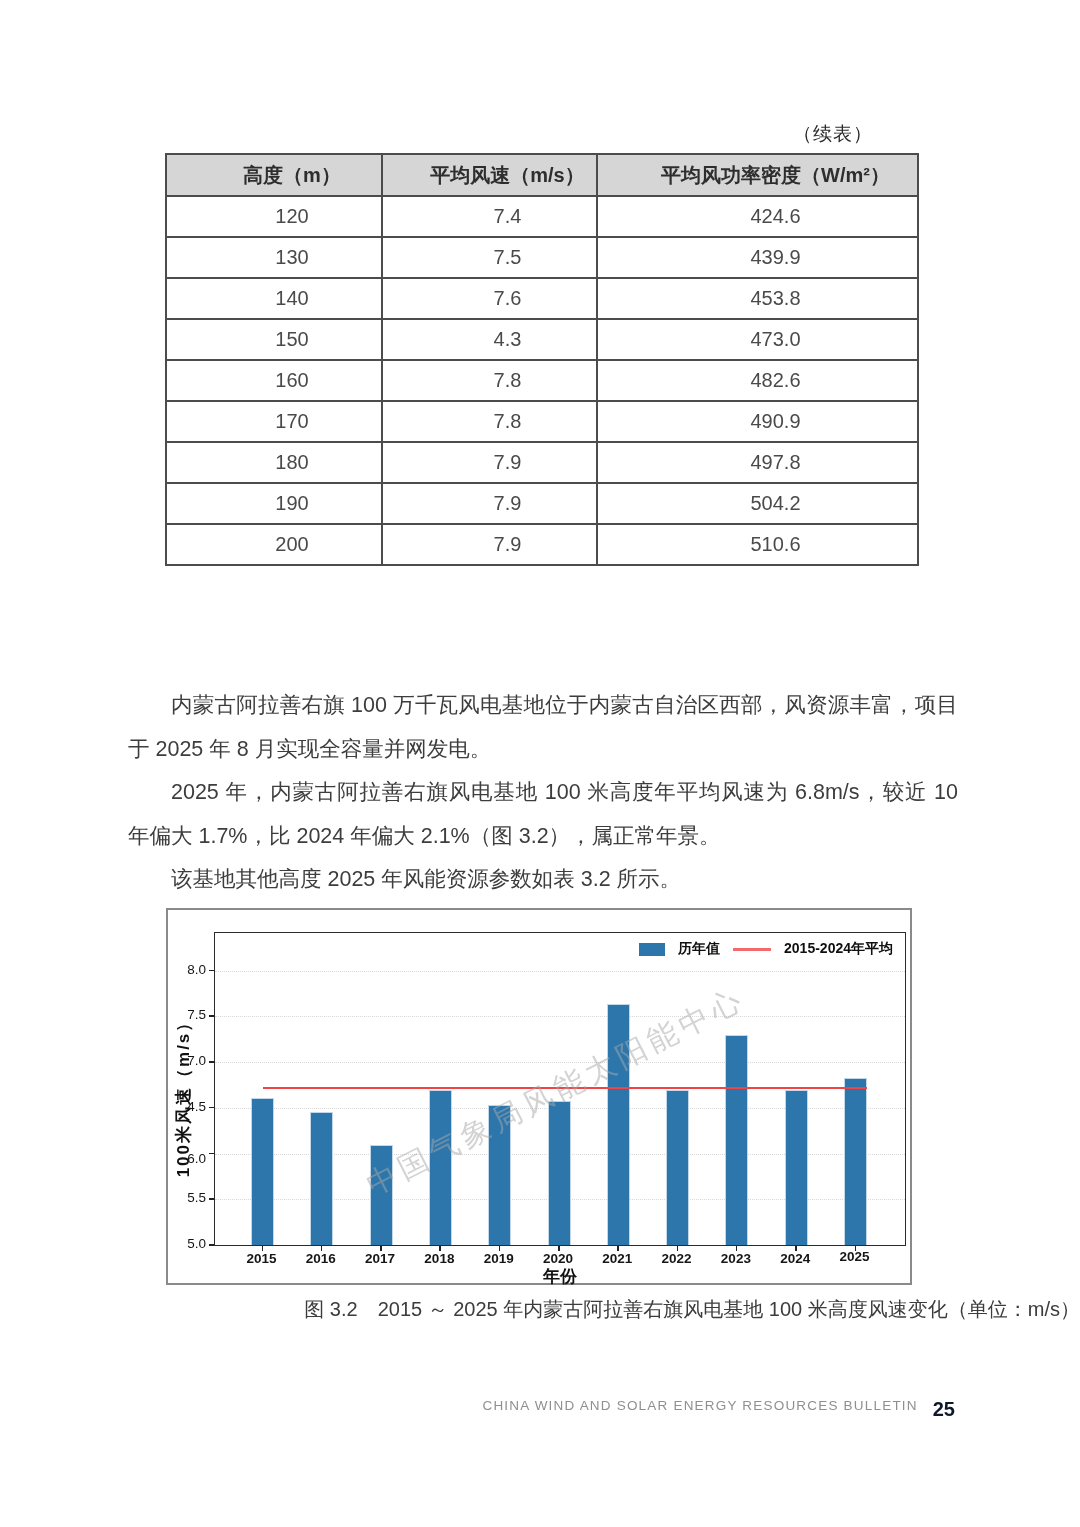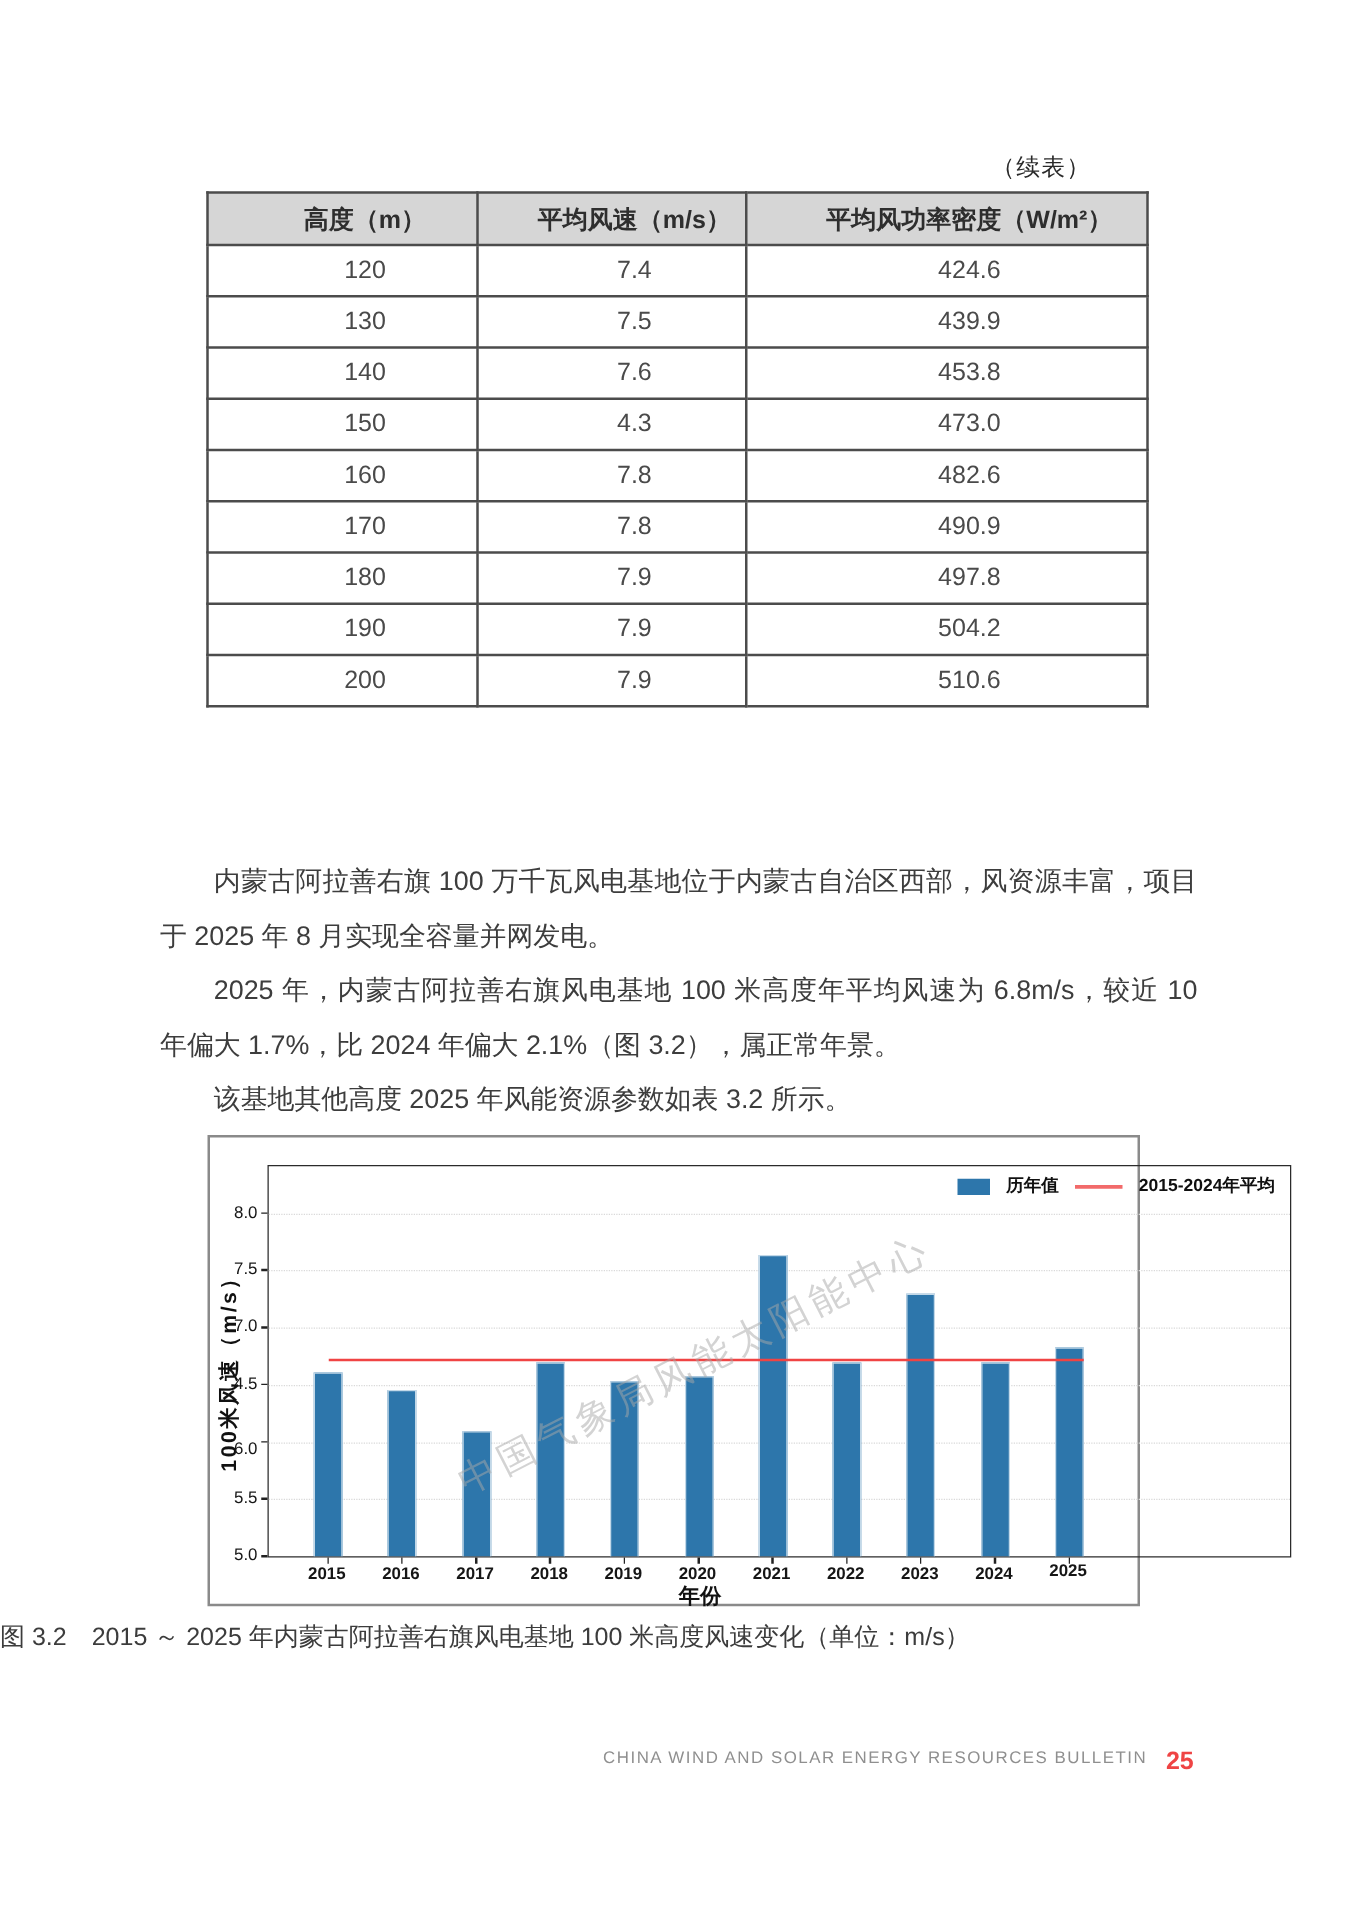--- a/index.html
+++ b/index.html
@@ -21,42 +21,42 @@
 
   
   .heading { position:absolute; left:174px; top:625px; font-size:27px; font-weight:700; color:#2b3da0; letter-spacing:1.5px; }
 
   
   .bodytext { position:absolute; left:128px; top:684px; width:830px; font-size:21.5px; line-height:43.5px; color:#3d3d3d; text-align:justify; }
   .bodytext p { margin:0; text-indent:2em; }
 
   
   .figure { position:absolute; left:166px; top:908px; width:746px; height:377px; border:2px solid #8a8a8a; background:#fff; box-sizing:border-box; }
-  .plot { position:absolute; left:46px; top:22px; width:819px; height:314px; border:1px solid #2b2b2b; box-sizing:border-box; }
+  .plot { position:absolute; left:46px; top:22px; width:692px; height:314px; border:1px solid #2b2b2b; box-sizing:border-box; }
   .gridline { position:absolute; left:0; width:100%; height:0; border-top:1.6px dotted #d9d9d9; }
   .bar { position:absolute; bottom:0; background:#2d76ab; border:1px solid #c2d8e8; border-bottom:none; box-sizing:border-box; }
   .avg-line { position:absolute; height:2.4px; background:#f04444; }
   .legend { position:absolute; top:7px; right:12px; display:flex; align-items:center; gap:13px; font-size:14px; font-weight:700; color:#101010; }
   .legend-swatch-bar { width:26px; height:13px; background:#2d76ab; }
   .legend-swatch-line { width:38px; height:3px; background:#f26a6a; }
   .ytick-label { position:absolute; width:36px; text-align:right; font-size:13.5px; font-weight:500; color:#161616; }
   .xtick-label { position:absolute; width:60px; text-align:center; font-size:13.5px; font-weight:700; color:#161616; }
   .tickmark-y { position:absolute; width:5px; height:1.5px; background:#222; }
   .tickmark-x { position:absolute; width:1.5px; height:5px; background:#222; }
   .ytitle { position:absolute; left:15px; top:185px; transform:translate(-50%,-50%) rotate(-90deg); font-size:17px; font-weight:700; color:#111; white-space:nowrap; letter-spacing:2px; }
   .xtitle { position:absolute; left:392px; top:355px; transform:translateX(-50%); font-size:17px; font-weight:700; color:#111; }
   .watermark { position:absolute; left:388px; top:182px; transform:translate(-50%,-50%) rotate(-27deg); font-size:30px; color:#a8a8a8; opacity:0.5; letter-spacing:5px; white-space:nowrap; pointer-events:none; }
 
   
-  .caption { position:absolute; left:0; top:1296px; width:1080px; text-align:left; font-size:20px; color:#3c3c3c; }
+  .caption { position:absolute; left:0; top:1296px; width:1080px; text-align:right; font-size:20px; color:#3c3c3c; }
 
   
   .footer { position:absolute; top:1398px; right:125px; display:flex; align-items:flex-start; gap:15px; }
   .footer-text { font-size:13.5px; letter-spacing:1.2px; color:#8f8f8f; }
-  .page-num { font-size:20px; color:#ef4444; font-weight:600; }
+  .page-num { font-size:20px; color:#0f172a; font-weight:600; }
 </style>
 </head>
 <body>
 
 <div class="page">
 
   <div class="continued">（续表）</div>
 
   <table class="datatable">
     <colgroup>

